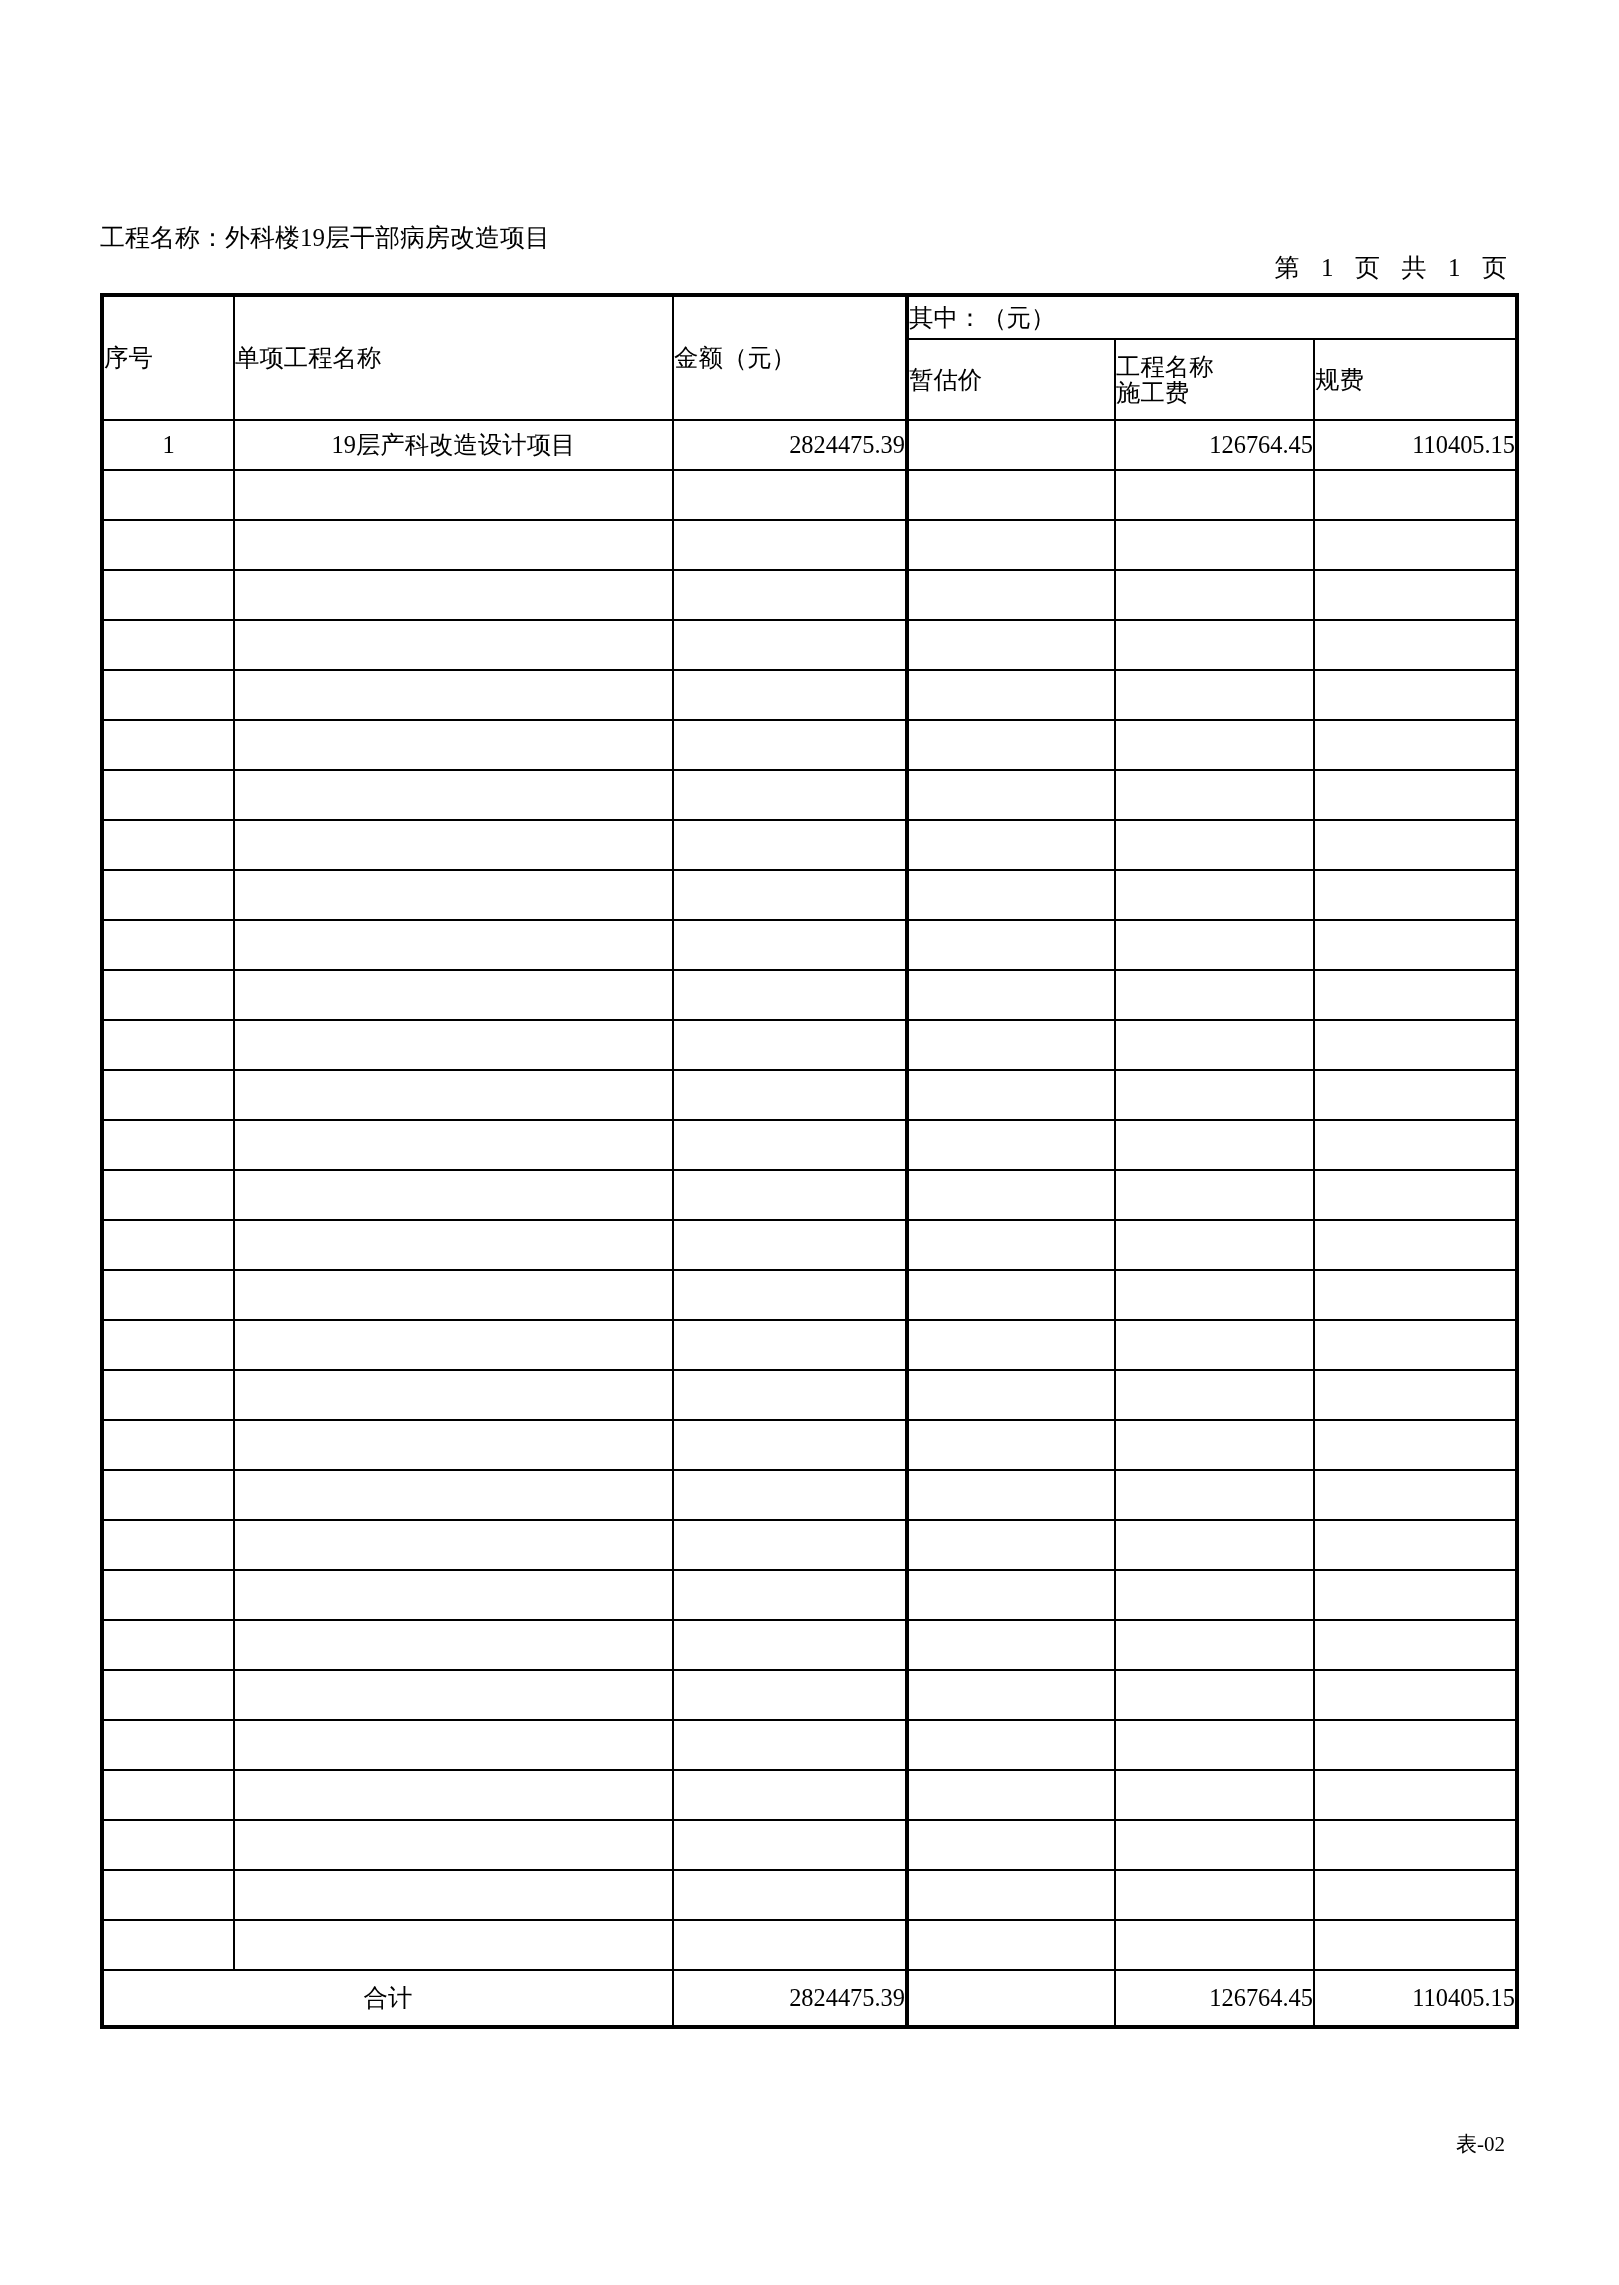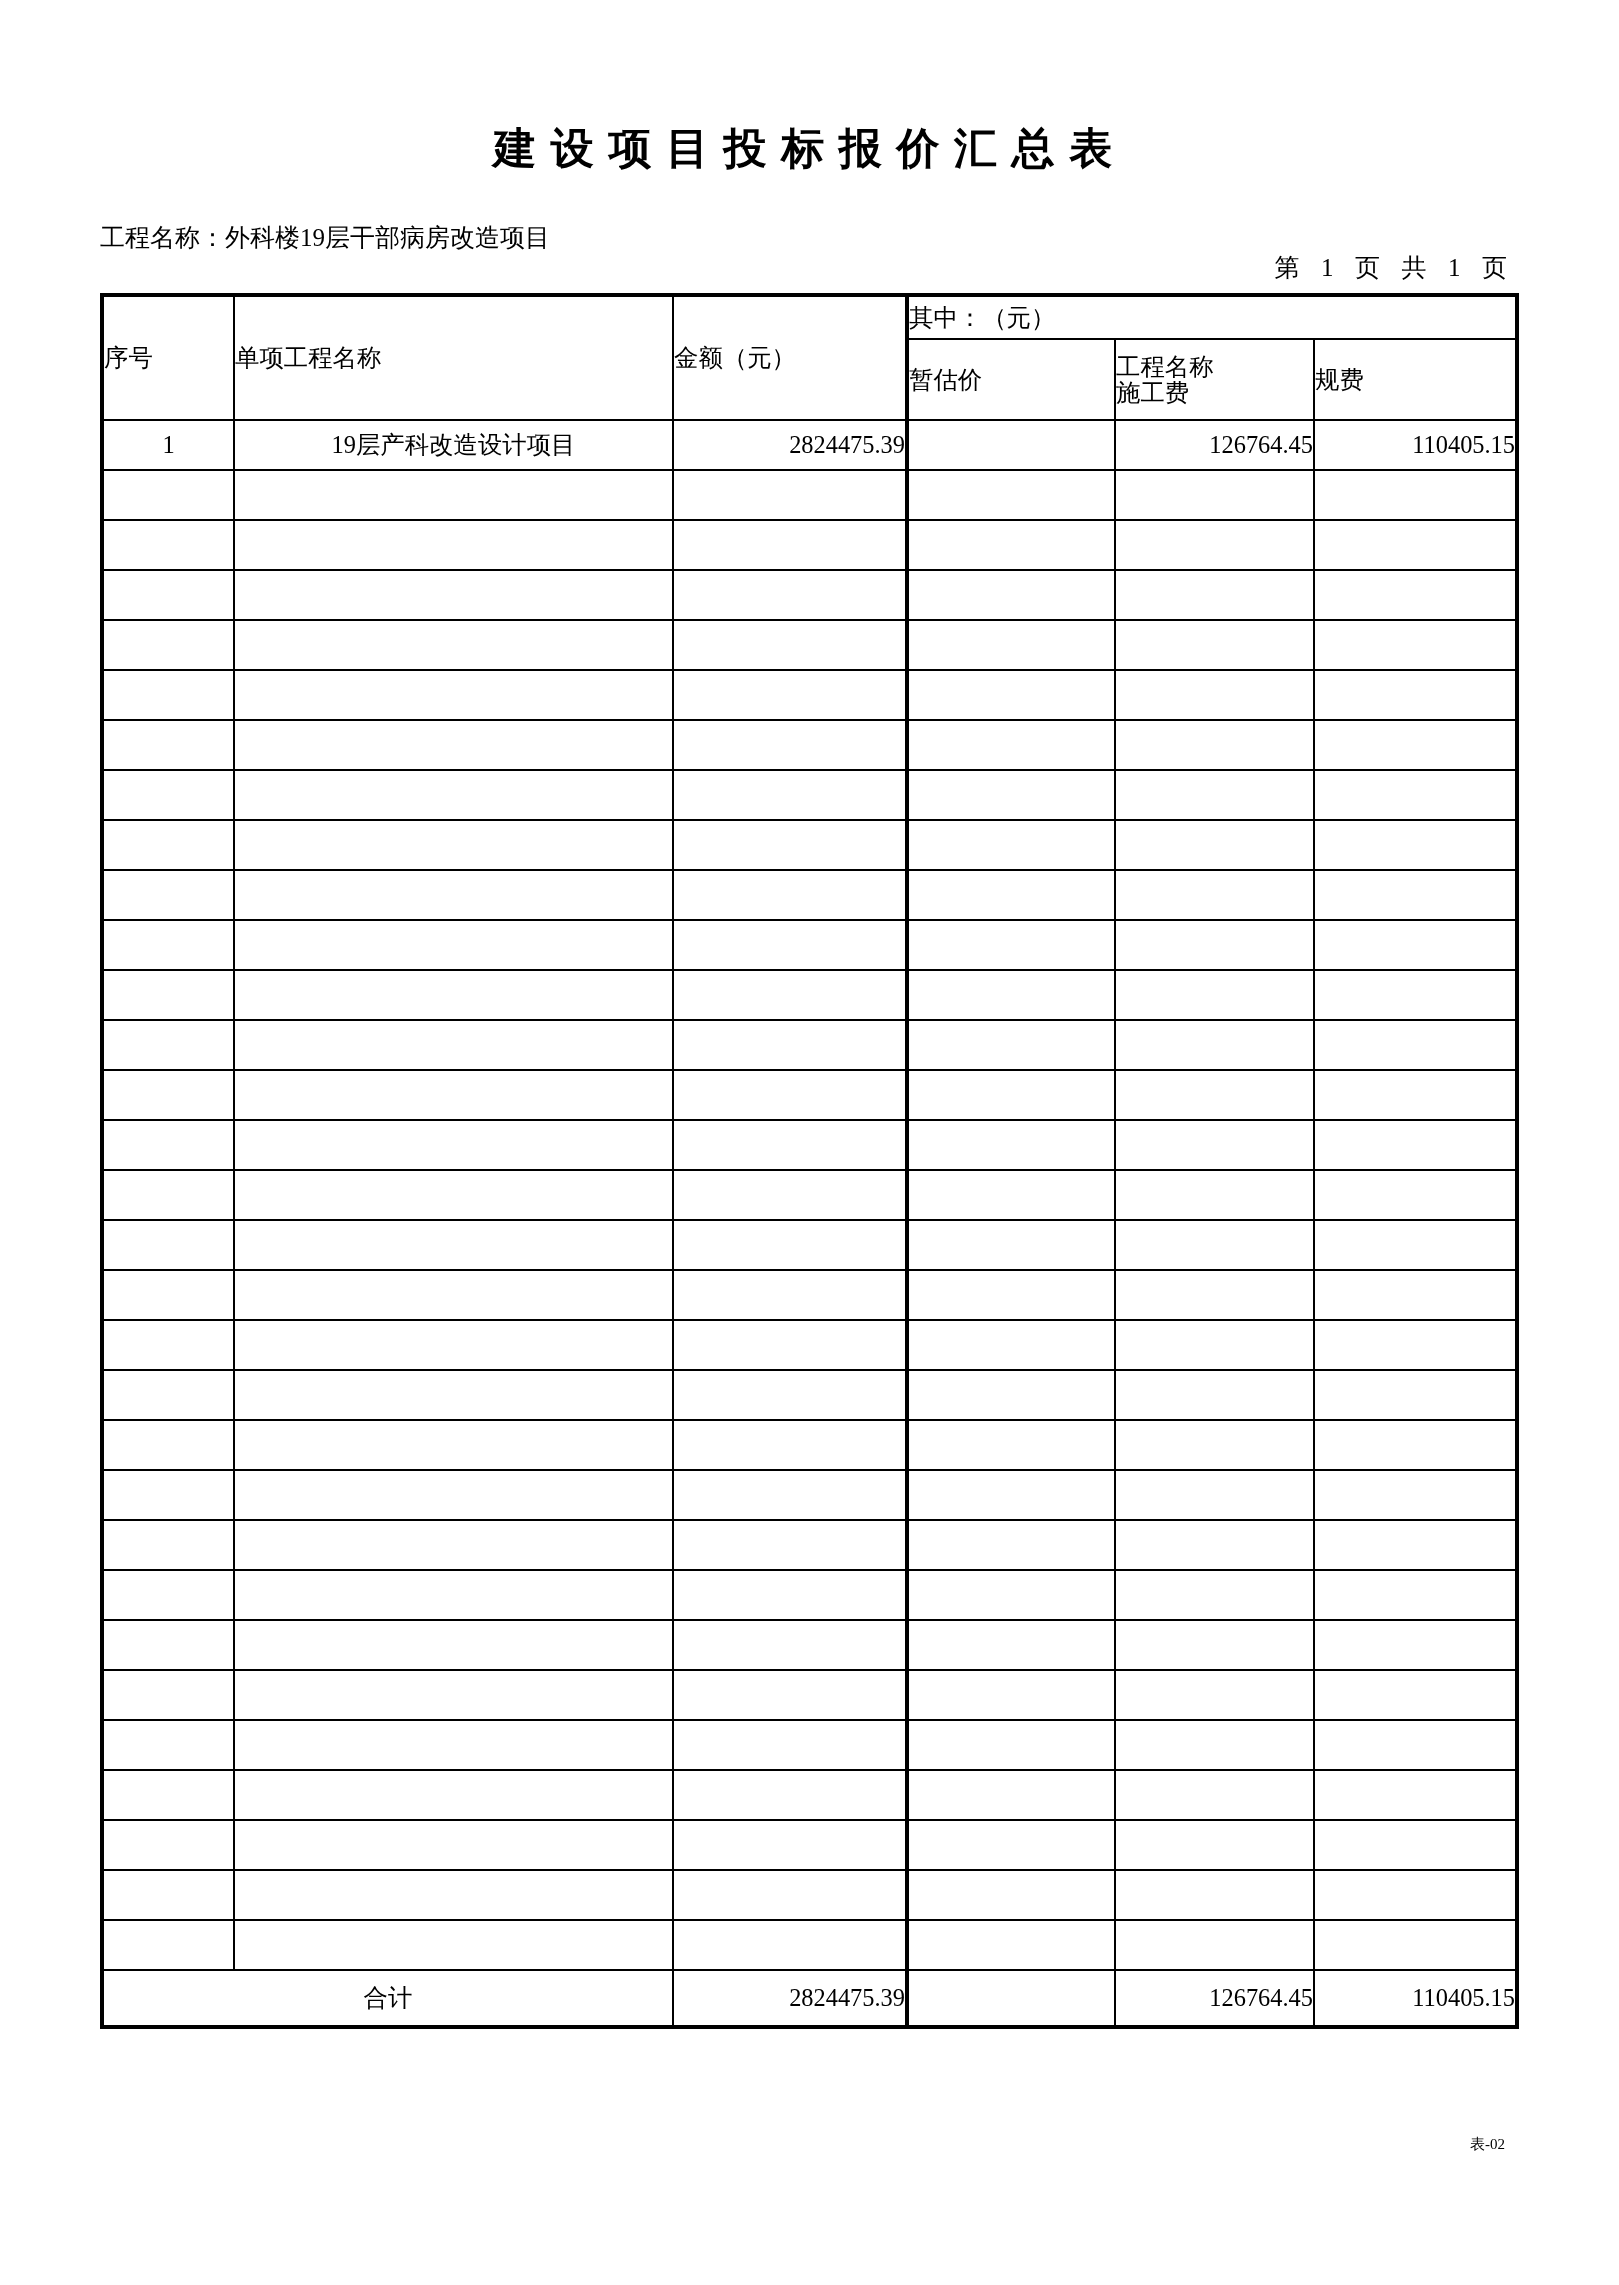--- a/index.html
+++ b/index.html
@@ -81,31 +81,30 @@
     position: absolute;
     top: 2054px;
     left: 100px;
     font-size: 23.4px;
     line-height: 29px;
   }
   .form-code {
     position: absolute;
     top: 2130px;
     right: 115px;
-    font-size: 15px;
+    font-size: 21px;
     line-height: 29px;
     text-align: right;
   }
 </style>
 </head>
 <body>
 
 <div class="page">
 
-  <div class="doc-title">建设项目投标报价汇总表</div>
 
   <div class="project-label">工程名称：外科楼19层干部病房改造项目</div>
 
   <div class="pagination">
     <span>第</span>
     <span>1</span>
     <span>页</span>
     <span>共</span>
     <span>1</span>
     <span>页</span>

